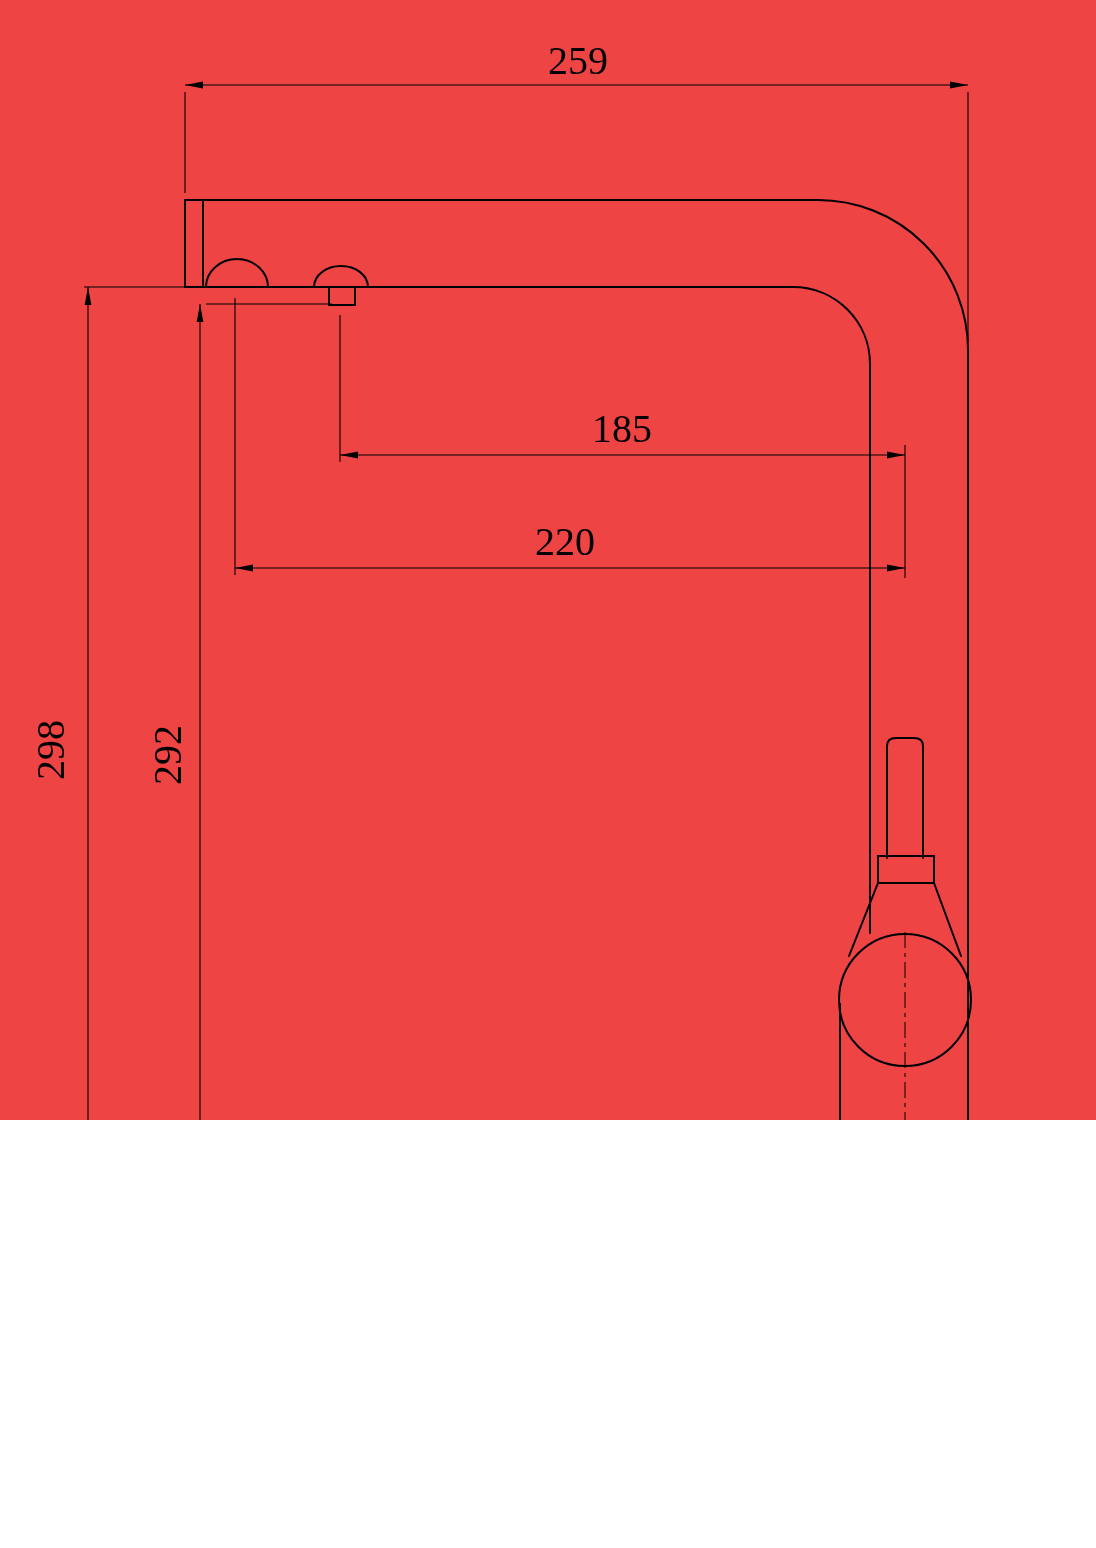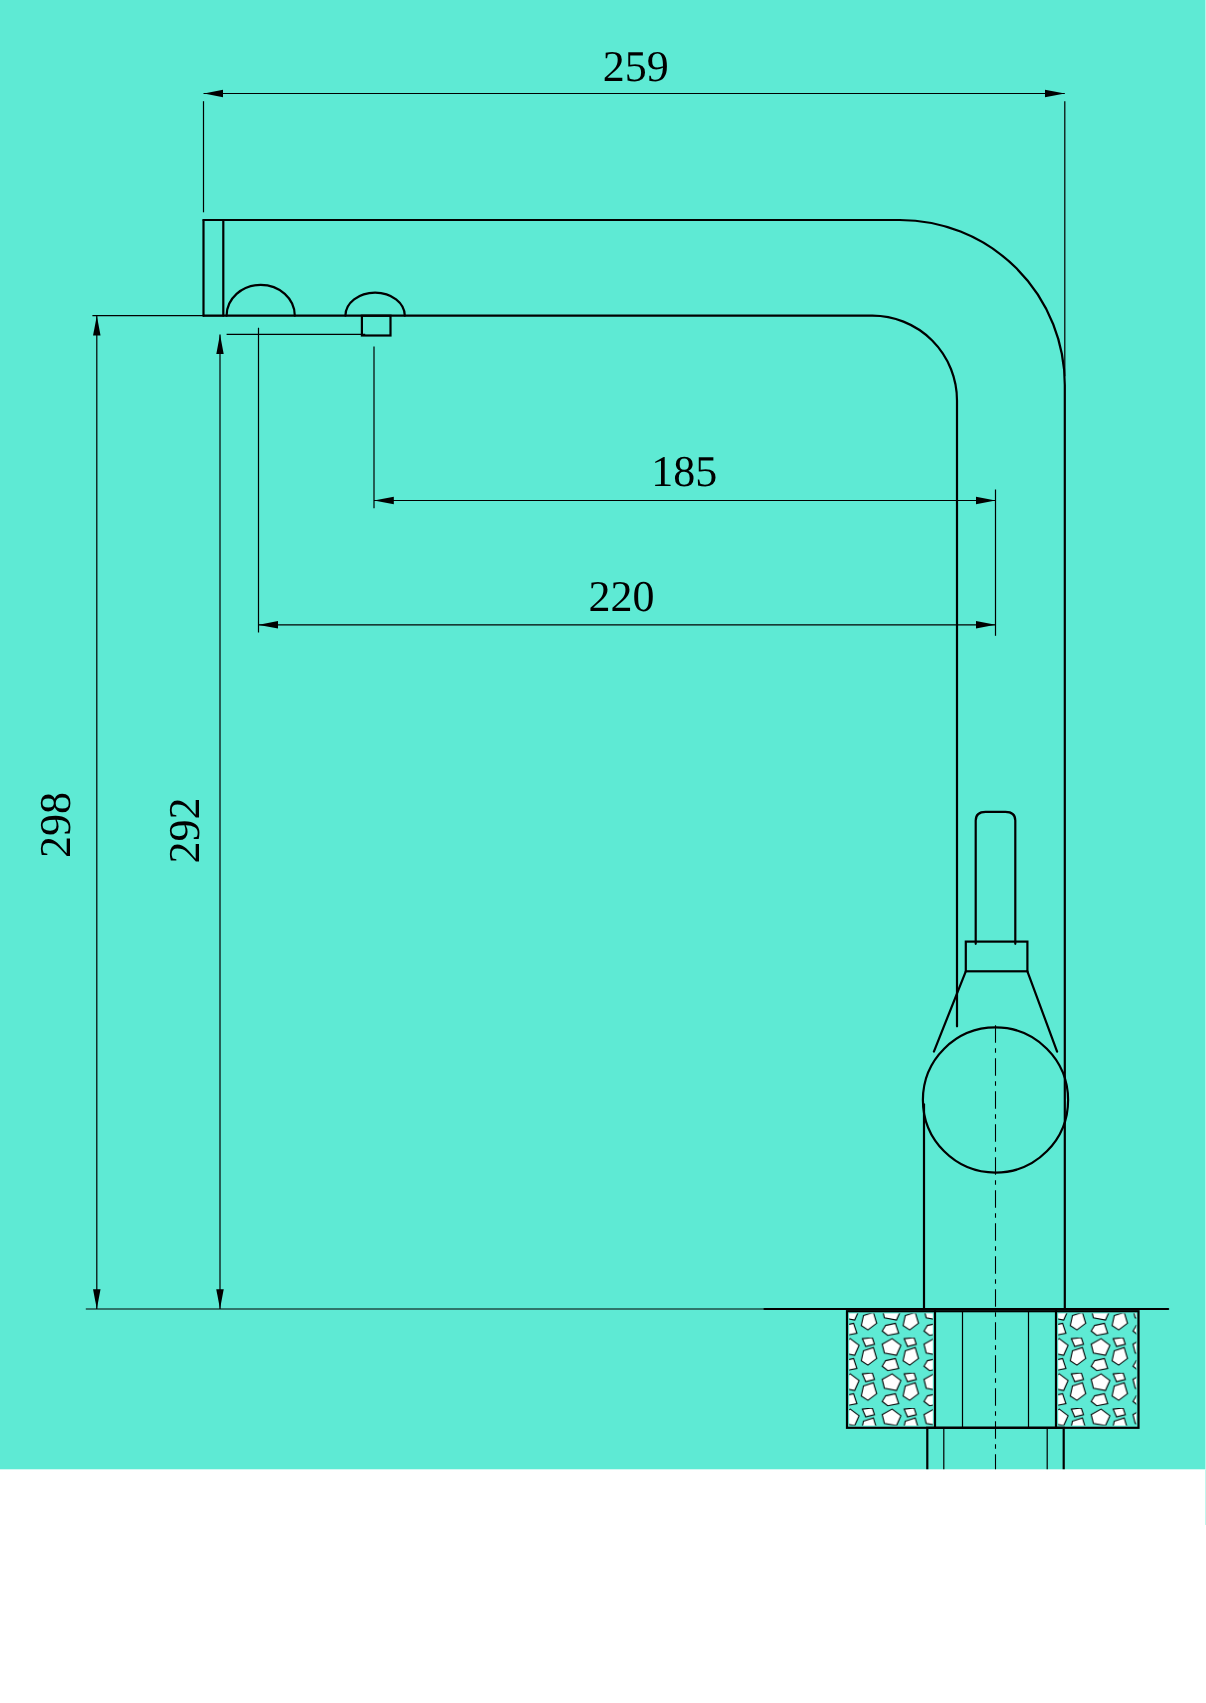--- a/index.html
+++ b/index.html
@@ -3,22 +3,22 @@
 <meta charset="utf-8">
 <style>
   html, body {
     margin: 0;
     padding: 0;
     background: #ffffff;
   }
   .canvas {
     position: relative;
     width: 1096px;
-    height: 1336px;
-    background: #5eead4;
+    height: 1120px;
+    background: #ef4444;
     overflow: hidden;
   }
   svg { display: block; }
   .part   { stroke: #000; stroke-width: 2;   fill: none; stroke-linecap: round; }
   .thin   { stroke: #000; stroke-width: 1.1; fill: none; }
   .dim    { stroke: #000; stroke-width: 1.1; fill: none; }
   .center { stroke: #000; stroke-width: 1;   fill: none; stroke-dasharray: 16 5 4 5; }
   .dimtext {
     font-family: "Liberation Serif", "DejaVu Serif", serif;
     font-size: 40px;

